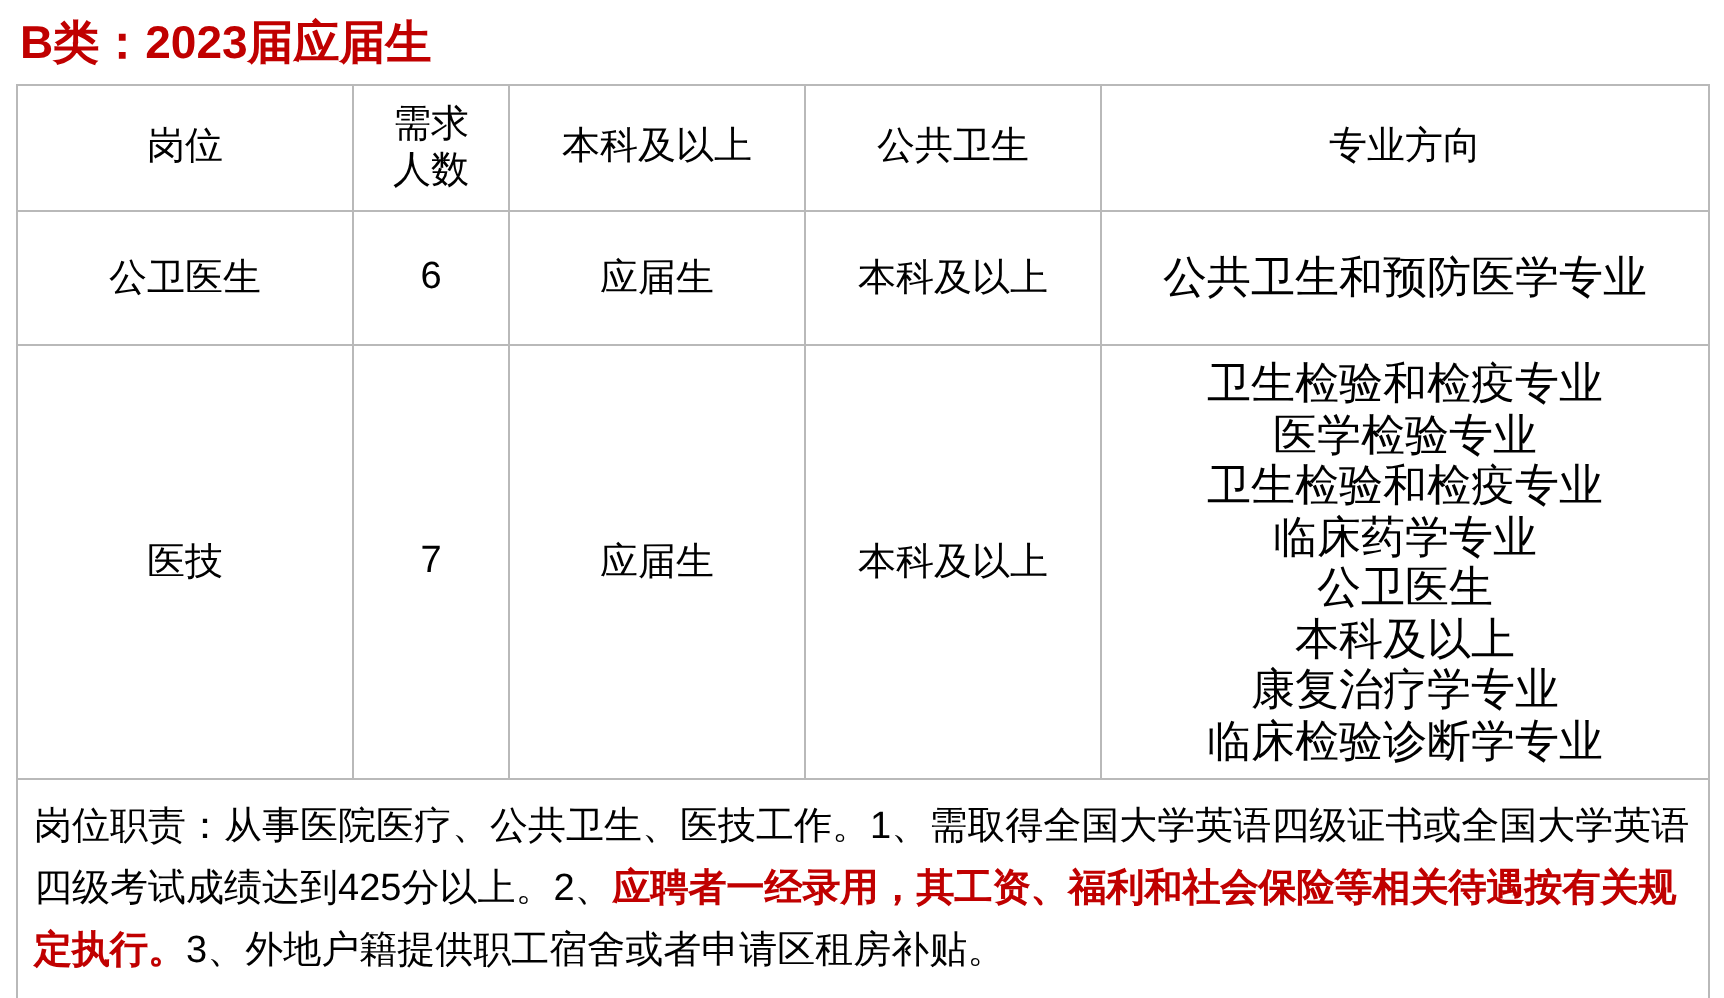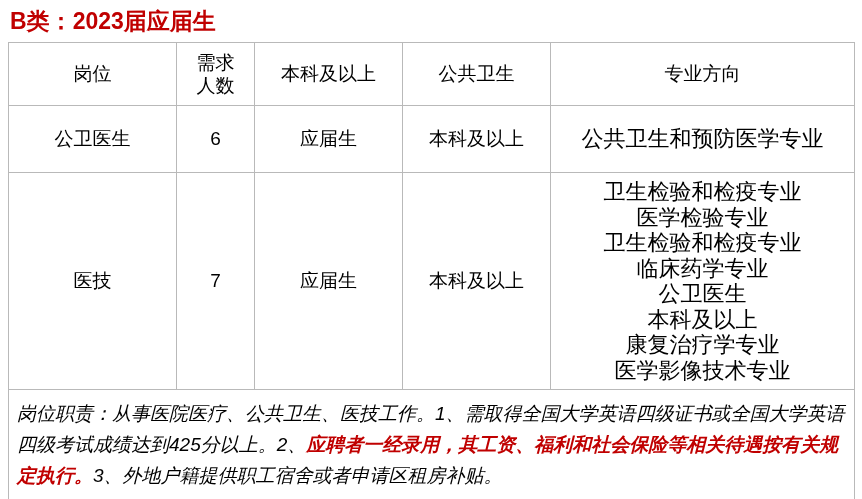--- a/index.html
+++ b/index.html
@@ -72,21 +72,20 @@
     padding: 8px 6px 10px 8px !important;
     line-height: 31px;
     font-size: 19px;
   }
   .note-cell .em {
     color: #c00000;
     font-weight: bold;
   }
   .note-text {
     display: inline;
-    font-style: italic;
   }
 </style>
 </head>
 <body>
 
 <div class="page">
 
   <div class="title">
     <span class="t-red">B类：</span><span class="t-red">2023届应届生</span>
   </div>
@@ -127,21 +126,21 @@
         <td>应届生</td>
         <td>本科及以上</td>
         <td>
           <div class="major-list">卫生检验和检疫专业</div>
           <div class="major-list">医学检验专业</div>
           <div class="major-list">卫生检验和检疫专业</div>
           <div class="major-list">临床药学专业</div>
           <div class="major-list">公卫医生</div>
           <div class="major-list">本科及以上</div>
           <div class="major-list">康复治疗学专业</div>
-          <div class="major-list">医学影像技术专业</div>
+          <div class="major-list">临床检验诊断学专业</div>
         </td>
       </tr>
 
       <tr>
         <td class="note-cell" colspan="5">
           <span class="note-text">岗位职责：从事医院医疗、公共卫生、医技工作。1、需取得全国大学英语四级证书或全国大学英语四级考试成绩达到425分以上。2、</span><span class="note-text em">应聘者一经录用，其工资、福利和社会保险等相关待遇按有关规定执行。</span><span class="note-text">3、外地户籍提供职工宿舍或者申请区租房补贴。</span>
         </td>
       </tr>
     </tbody>
   </table>

